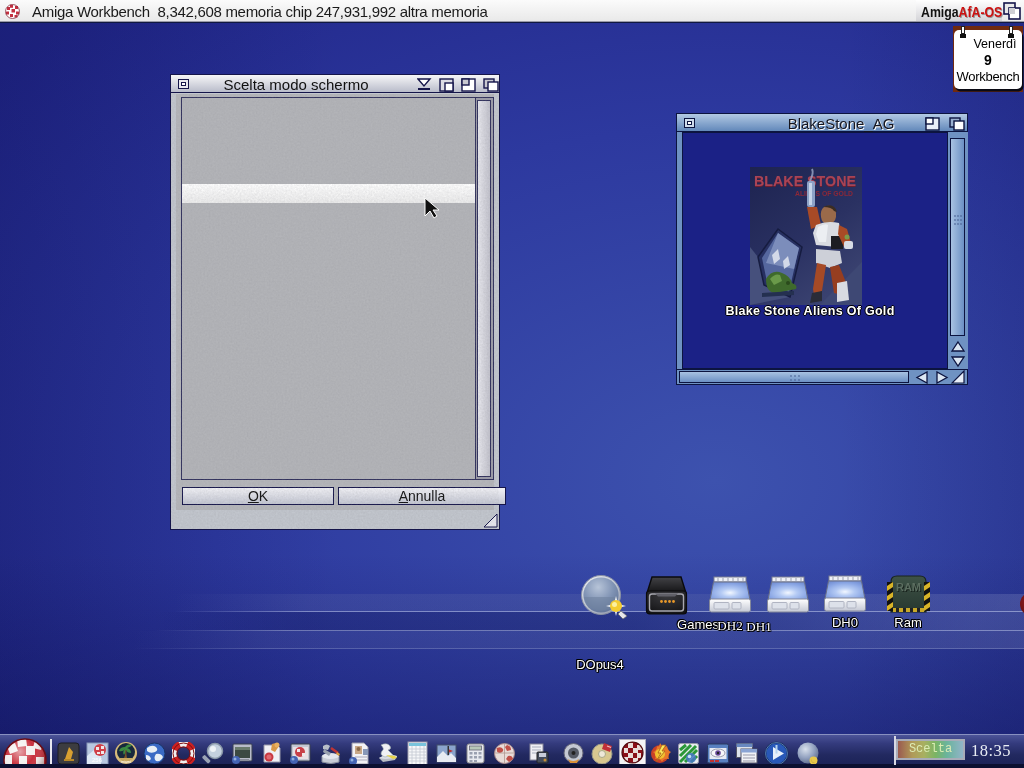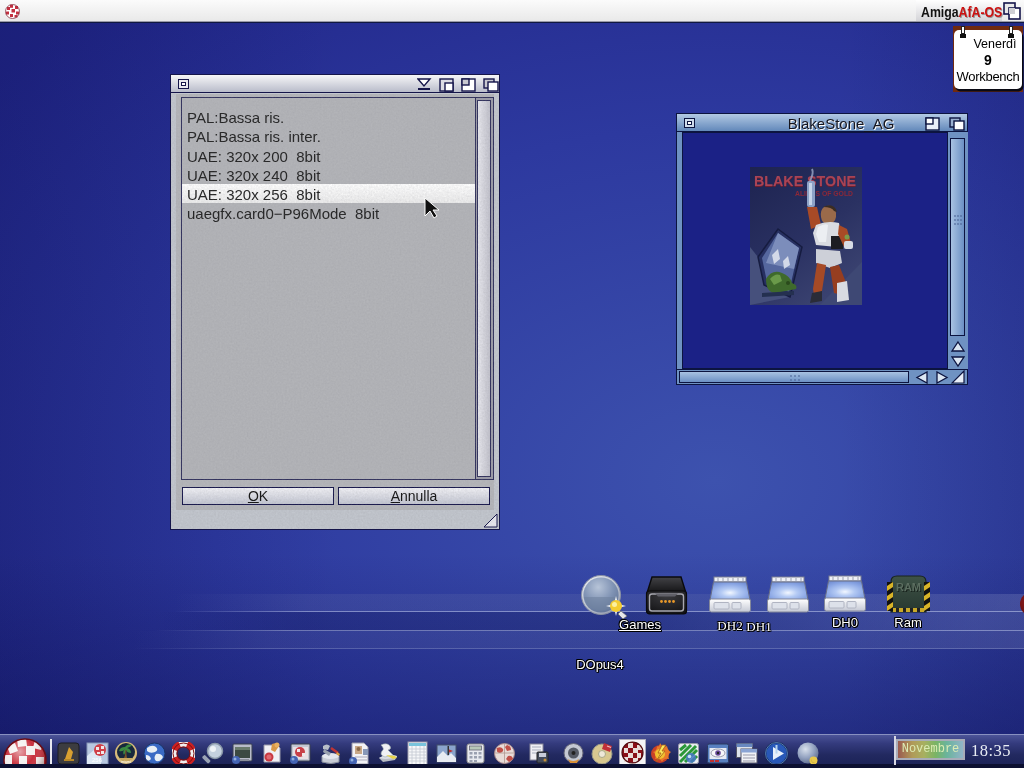--- a/index.html
+++ b/index.html
@@ -39,20 +39,21 @@
         <rect x="10" y="2" width="3" height="3"></rect>
       <rect x="2" y="3" width="3" height="3"></rect>
         <rect x="6.5" y="5" width="3.5" height="3.5"></rect>
       <rect x="1" y="7.5" width="3" height="3"></rect>
         <rect x="11" y="7.5" width="3" height="3"></rect>
       <rect x="5" y="10" width="3" height="3"></rect>
         <rect x="9.5" y="11" width="3" height="2.5"></rect>
     </g>
     <circle cx="7.5" cy="7.5" r="7" fill="none" stroke="#883040" stroke-width="0.8"></circle>
   </svg>
+  <div class="abs" style="left:32px;top:3px;font-size:15px;color:#1a1a1a;white-space:pre;letter-spacing:-0.3px;">Amiga Workbench  8,342,608 memoria chip 247,931,992 altra memoria</div>
   <div class="abs" style="left:916px;top:0;width:86px;height:21px;background:linear-gradient(#ffffff,#d4d4d8);"></div>
   <div class="abs" style="left:921px;top:3px;font-size:15px;font-weight:bold;color:#111;white-space:nowrap;transform:scaleX(0.82);transform-origin:0 0;">Amiga<span style="color:#cc1111;text-shadow:1px 1px 0 #999;">AfA-OS</span></div>
   <svg class="abs" style="left:1003px;top:2px;" width="18" height="18" viewBox="0 0 18 18">
     <rect x="1" y="1" width="11" height="11" fill="#e9e9e9" stroke="#15154a" stroke-width="1.6"></rect>
     <rect x="6" y="6" width="11" height="11" fill="#fff" stroke="#15154a" stroke-width="1.6"></rect>
     <rect x="6" y="6" width="6" height="6" fill="#cfcfd4"></rect>
   </svg>
 </div>
 
 <div id="calendar" class="abs" style="left:953px;top:26px;width:70px;height:66px;background:#702a10;">
@@ -64,20 +65,21 @@
   <div class="abs" style="left:0;top:11px;width:84px;text-align:center;font-size:12.5px;color:#000;">Venerdì</div>
   <div class="abs" style="left:0;top:26px;width:70px;text-align:center;font-size:14px;font-weight:bold;color:#000;">9</div>
   <div class="abs" style="left:0;top:43px;width:70px;text-align:center;font-size:13px;color:#000;letter-spacing:-0.3px;">Workbench</div>
 </div>
 
 <div id="win1" class="abs" style="left:170px;top:74px;width:330px;height:456px;background:#c2c6cd;border:1px solid #15154a;">
 
   <div class="abs" style="left:0;top:0;width:328px;height:18px;background:linear-gradient(#f6f6f8,#b9bcca);border-bottom:1px solid #15154a;"></div>
   <div class="abs" style="left:7px;top:4px;width:11px;height:10px;background:#e8e8ee;border:1.5px solid #15154a;"></div>
   <div class="abs" style="left:10px;top:7px;width:5px;height:4px;background:#fff;border:1px solid #15154a;"></div>
+  <div class="abs" style="left:0;top:1px;width:328px;padding-right:78px;text-align:center;font-size:15px;color:#111;">Scelta modo schermo</div>
 
   <svg class="abs" style="left:246px;top:3px" width="82 " height="14" viewBox="0 0 82 14">
     <g stroke="#15154a" fill="none">
       <path d="M1 1 L13 1 L7 8 Z" fill="#fff" stroke-width="1.4"></path>
       <path d="M1 11 L13 11" stroke-width="2"></path>
     </g>
     <g transform="translate(22,0)">
       <rect x="1" y="1" width="13" height="12" fill="#dcdce4" stroke="#15154a" stroke-width="1.4"></rect>
       <rect x="6" y="5" width="8" height="8" fill="#fff" stroke="#15154a" stroke-width="1.4"></rect>
     </g>
@@ -89,32 +91,26 @@
       <rect x="1" y="1" width="10" height="9" fill="#c8c8d0" stroke="#15154a" stroke-width="1.4"></rect>
       <rect x="5" y="4" width="10" height="9" fill="#fff" stroke="#15154a" stroke-width="1.4"></rect>
     </g>
   </svg>
 
   <div class="abs" style="left:5px;top:19px;width:318px;height:416px;background:#b5b6ba;"></div>
 
   <div class="abs" style="left:10px;top:22px;width:310px;height:383px;background:#b3b4b8;border:1px solid #30305c;"></div>
 
   <div class="abs" style="left:11px;top:109px;width:293px;height:19px;background:linear-gradient(#ffffff,#ececec);"></div>
-  <div class="abs" style="left:16px;top:33px;font-size:15px;color:#222;line-height:19.3px;white-space:pre;">PAL:Bassa ris.
-PAL:Bassa ris. inter.
-UAE: 320x 200  8bit
-UAE: 320x 240  8bit
-UAE: 320x 256  8bit
-uaegfx.card0−P96Mode  8bit</div>
 
   <div class="abs" style="left:304px;top:22px;width:19px;height:383px;background:#9c9ca8;border:1px solid #30305c;"></div>
   <div class="abs" style="left:306px;top:25px;width:14px;height:377px;background:linear-gradient(90deg,#e8e8ee,#c2c2cc);border:1px solid #30305c;"></div>
 
   <div class="btn abs" style="left:11px;top:412px;width:152px;height:18px;background:linear-gradient(#f2f2f6,#c3c6d2);border:1px solid #15154a;text-align:center;font-size:14px;color:#111;line-height:16px;"><span style="text-decoration:underline">O</span>K</div>
-  <div class="btn abs" style="left:167px;top:412px;width:152px;height:18px;background:linear-gradient(#f2f2f6,#c3c6d2);border:1px solid #15154a;text-align:center;font-size:14px;color:#111;line-height:16px;"><span style="text-decoration:underline">A</span>nnulla</div>
+  <div class="btn abs" style="left:167px;top:412px;width:168px;height:18px;background:linear-gradient(#f2f2f6,#c3c6d2);border:1px solid #15154a;text-align:center;font-size:14px;color:#111;line-height:16px;"><span style="text-decoration:underline">A</span>nnulla</div>
 
   <svg class="abs" style="left:312px;top:438px;" width="15" height="15" viewBox="0 0 15 15">
     <path d="M14 1 L14 14 L1 14 Z" fill="#e8e8ee" stroke="#15154a" stroke-width="1"></path>
   </svg>
   <svg class="abs" style="left:0;top:19px;pointer-events:none" width="328" height="435">
     <filter id="stucco">
       <feTurbulence type="fractalNoise" baseFrequency="0.55" numOctaves="2" seed="7"></feTurbulence>
       <feColorMatrix type="matrix" values="0 0 0 0 0.25  0 0 0 0 0.25  0 0 0 0 0.28  0.4 0.4 0 0 -0.25"></feColorMatrix>
     </filter>
     <rect width="328" height="435" filter="url(#stucco)" opacity="0.5"></rect>
@@ -220,20 +216,21 @@
     <path d="M80 100 l9 -2 8 20 -5 10 -8 -2 Z" fill="#963e20"></path>
 
     <path d="M62 126 l10 -2 0 10 -12 2 Z" fill="#2a2c38"></path>
     <path d="M87 116 l10 -2 2 19 -12 2 Z" fill="#d8dbe2"></path>
 
     <path d="M16 112 q6 -10 16 -6 q8 3 10 10 q6 2 4 6 l-20 4 q-10 0 -10 -14 Z" fill="#3f6a2c"></path>
     <path d="M20 112 q5 -6 10 -4 l2 6 -8 4 Z" fill="#6a9a4a"></path>
     <circle cx="38" cy="116" r="2" fill="#2a4a1c"></circle>
     <path d="M12 126 l32 -2 0 4 -32 2 Z" fill="#243050"></path>
   </svg>
+  <div class="abs" style="left:0;top:190px;width:266px;text-align:center;font-size:12.5px;font-weight:bold;color:#fff;letter-spacing:0.3px;text-shadow:-1px 0 0 #000, 1px 0 0 #000, 0 -1px 0 #000, 0 1px 0 #000;">Blake Stone Aliens Of Gold</div>
 </div>
 
 <style>
 .lbl { position:absolute; font-size:13px; color:#fff; text-align:center; -webkit-font-smoothing:antialiased;
   text-shadow:-1px 0 0 #000, 1px 0 0 #000, 0 -1px 0 #000, 0 1px 0 #000, 1px 1px 0 #000, -1px -1px 0 #000; }
 </style>
 
 <svg class="abs" style="left:580px;top:574px" width="52" height="46" viewBox="0 0 52 46">
   <defs>
     <radialGradient id="dog" cx="42%" cy="28%" r="78%">
@@ -271,21 +268,21 @@
   </defs>
   <path d="M8 1 L37 1 L42 17 L3 17 Z" fill="url(#gt)" stroke="#0a0a0c" stroke-width="1.4"></path>
   <rect x="2.5" y="15" width="40" height="23" rx="3" fill="url(#gf)" stroke="#0a0a0c" stroke-width="1.2"></rect>
   <rect x="5.5" y="18" width="34" height="17" rx="2.5" fill="none" stroke="#a8a8b0" stroke-width="1.4"></rect>
   <path d="M11 17.5 l3 3 h17 l3 -3 Z" fill="#606068"></path>
   <circle cx="17.5" cy="25.5" r="1.4" fill="#e89828"></circle>
     <circle cx="21.5" cy="25.5" r="1.4" fill="#e89828"></circle>
   <circle cx="25.5" cy="25.5" r="1.4" fill="#e89828"></circle>
     <circle cx="29.5" cy="25.5" r="1.4" fill="#e89828"></circle>
 </svg>
-<div class="lbl" style="left:604px;top:617px;width:72px;text-decoration:underline;">Games</div>
+<div class="lbl" style="left:662px;top:617px;width:72px;">Games</div>
 
 <svg class="abs dh" style="left:705px;top:575px" width="50" height="39" viewBox="0 0 50 39">
   <defs>
     <radialGradient id="dhg" cx="50%" cy="60%" r="65%">
       <stop offset="0%" stop-color="#f2f7ff"></stop>
         <stop offset="35%" stop-color="#b4caf4"></stop>
         <stop offset="75%" stop-color="#8aa6e4"></stop>
         <stop offset="100%" stop-color="#7490d4"></stop>
     </radialGradient>
     <linearGradient id="dhf" x1="0" y1="0" x2="0" y2="1">
@@ -590,19 +587,19 @@
       </defs>
       <circle cx="13" cy="12" r="10.5" fill="url(#sph)"></circle>
       <circle cx="18.5" cy="19.5" r="4" fill="#e8c84a"></circle>
       <path d="M16 17 a4 4 0 0 0 5 5 a4.5 4.5 0 0 1 -5 -5 Z" fill="#b89838"></path>
     </svg>
 </div>
 <div class="abs" style="left:0;top:764px;width:1024px;height:4px;background:#0c1030;"></div>
 
 <div class="abs" style="left:894px;top:736px;width:2px;height:29px;background:#d8d8e4;"></div>
 <div class="abs" style="left:896px;top:739px;width:69px;height:21px;border:2px solid #a8acb8;background:linear-gradient(90deg,#9a5a50,#b09a58 22%,#a8b060 40%,#7ab464 58%,#6ab49c 75%,#92b4c8 100%);">
-  <div style="text-align:center;font-size:12px;line-height:17px;color:#dcecb4;font-family:'Liberation Mono',monospace;">Novembre</div>
+  <div style="text-align:center;font-size:12px;line-height:17px;color:#dcecb4;font-family:'Liberation Mono',monospace;">Scelta</div>
 </div>
 <div class="abs" style="left:971px;top:741px;font-size:16.5px;color:#e8ecf4;font-family:Liberation Serif, serif;letter-spacing:0.5px;">18:35</div>
 
 <svg class="abs" style="left:423px;top:197px" width="18" height="24" viewBox="0 0 18 24">
   <path d="M2 1 L2 19 L7 14 L11 21 L14 19 L10 13 L16 13 Z" fill="#111" stroke="#fff" stroke-width="1"></path>
 </svg>
 
 </body></html>

